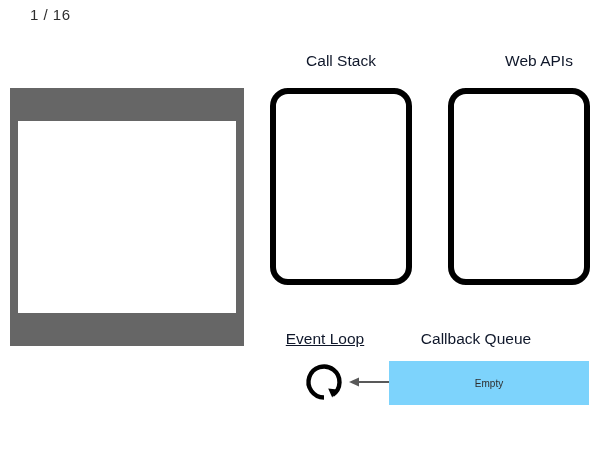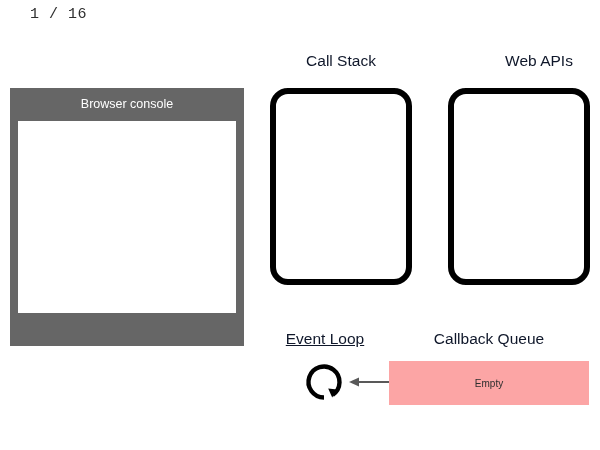--- a/index.html
+++ b/index.html
@@ -18,21 +18,20 @@
   }
 
   .slide-counter {
     position: absolute;
     left: 30px;
     top: 6px;
     font-size: 15px;
     color: #2e2e2e;
     letter-spacing: 0.5px;
     white-space: nowrap;
-    font-family: Liberation Mono, monospace;
   }
 
   
   .console-frame {
     position: absolute;
     left: 10px;
     top: 88px;
     width: 234px;
     height: 258px;
     background: #666666;
@@ -94,28 +93,28 @@
   
   .queue-arrow {
     position: absolute;
     left: 348px;
     top: 370px;
     width: 44px;
     height: 24px;
   }
 
   
-  #callback-queue-title { left: 389px; top: 330px; width: 200px; }
+  #callback-queue-title { left: 376px; top: 330px; width: 200px; }
   .callback-queue-box {
     position: absolute;
     left: 389px;
     top: 361px;
     width: 200px;
     height: 44px;
-    background: #fca5a5;
+    background: #7dd3fc;
   }
   .callback-queue-status {
     position: absolute;
     left: 0;
     top: 0;
     width: 100%;
     height: 100%;
     display: flex;
     align-items: center;
     justify-content: center;
@@ -123,21 +122,20 @@
     color: #2e2e2e;
     white-space: nowrap;
   }
 </style>
 </head>
 <body>
 
 <div class="slide-counter">1 / 16</div>
 
 <div class="console-frame">
-  <div class="console-title">Browser console</div>
   <div class="console-screen"></div>
 </div>
 
 <div class="panel-title" id="call-stack-title">Call Stack</div>
 <div class="panel-box" id="call-stack-box"></div>
 
 <div class="panel-title" id="web-apis-title">Web APIs</div>
 <div class="panel-box" id="web-apis-box"></div>
 
 <div class="panel-title" id="event-loop-title">Event Loop</div>

